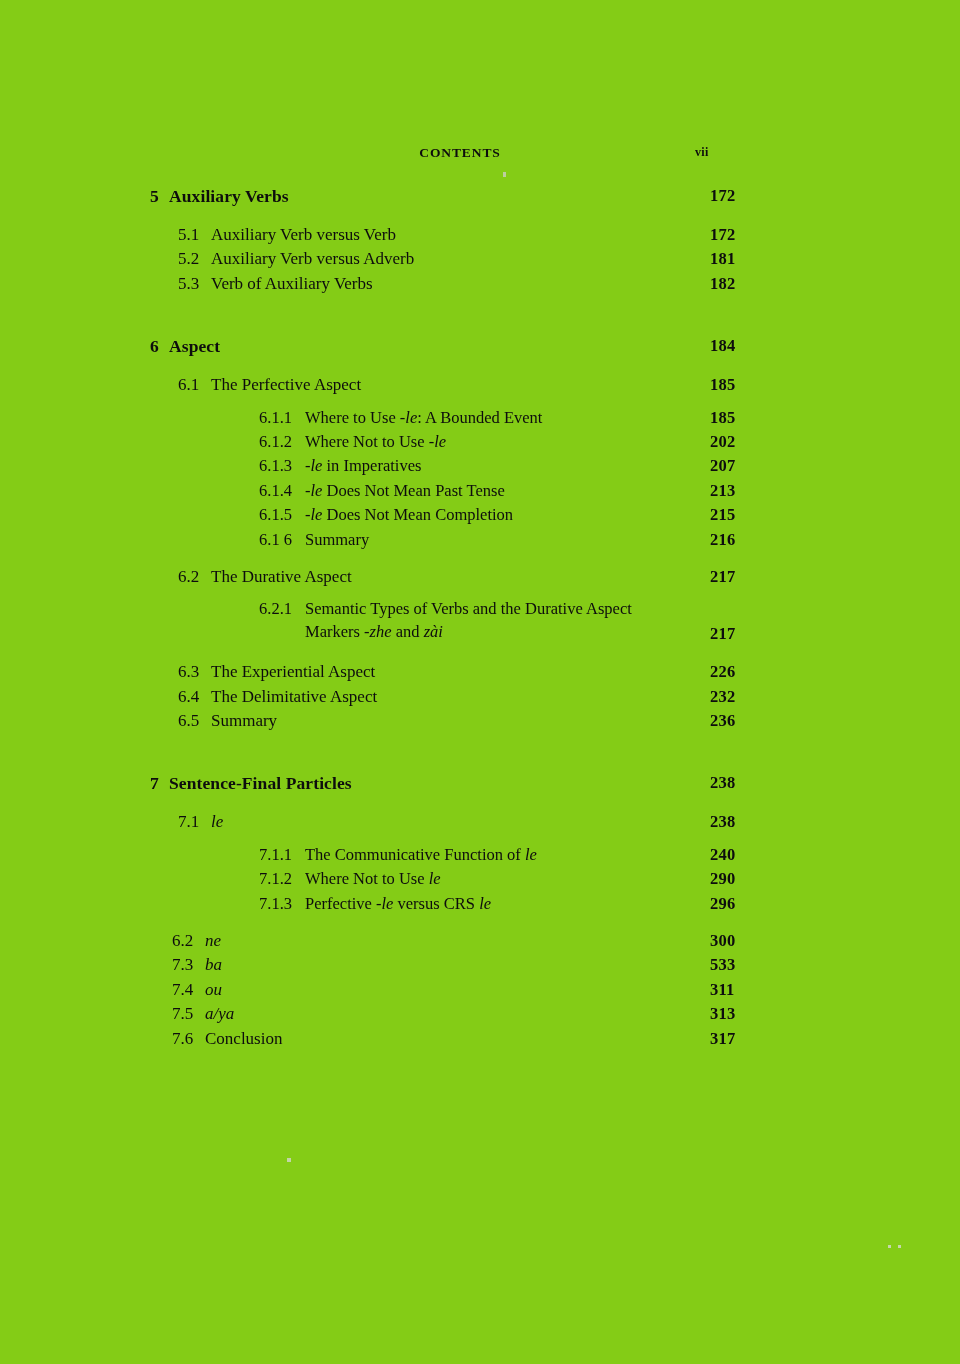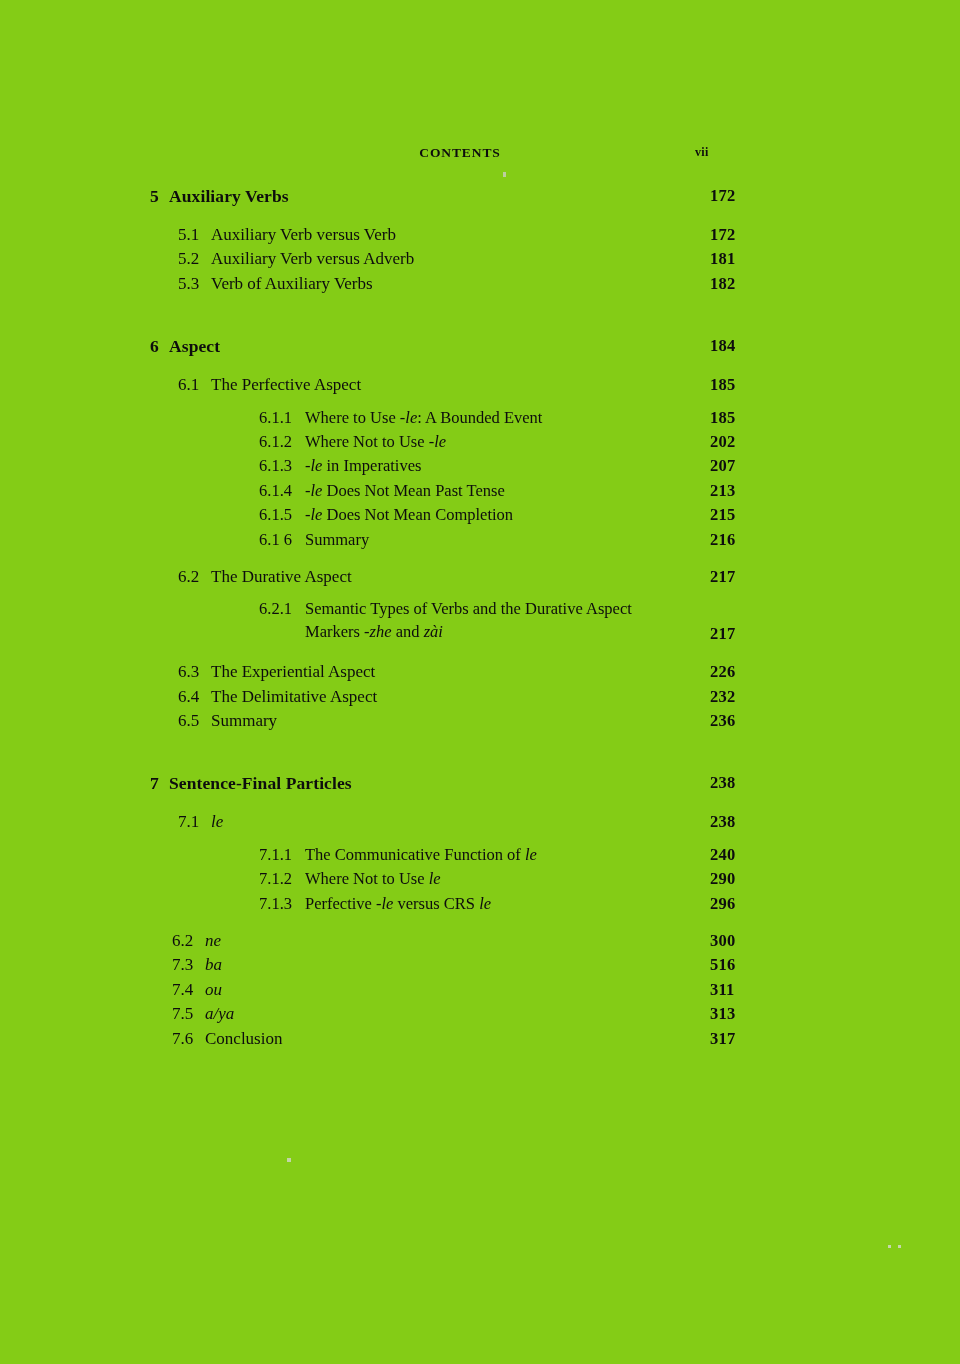--- a/index.html
+++ b/index.html
@@ -244,21 +244,21 @@
         <span class="label"><span class="num">7.1.3</span><span>Perfective <i>-le</i> versus CRS <i>le</i></span></span>
         <span class="page-no">296</span>
       </div>
       <div class="gap-section"></div>
       <div class="entry lvl-section shift-left">
         <span class="label"><span class="num">6.2</span><span><i>ne</i></span></span>
         <span class="page-no">300</span>
       </div>
       <div class="entry lvl-section shift-left">
         <span class="label"><span class="num">7.3</span><span><i>ba</i></span></span>
-        <span class="page-no">516</span>
+        <span class="page-no">533</span>
       </div>
       <div class="entry lvl-section shift-left">
         <span class="label"><span class="num">7.4</span><span><i>ou</i></span></span>
         <span class="page-no">311</span>
       </div>
       <div class="entry lvl-section shift-left">
         <span class="label"><span class="num">7.5</span><span><i>a/ya</i></span></span>
         <span class="page-no">313</span>
       </div>
       <div class="entry lvl-section shift-left">

